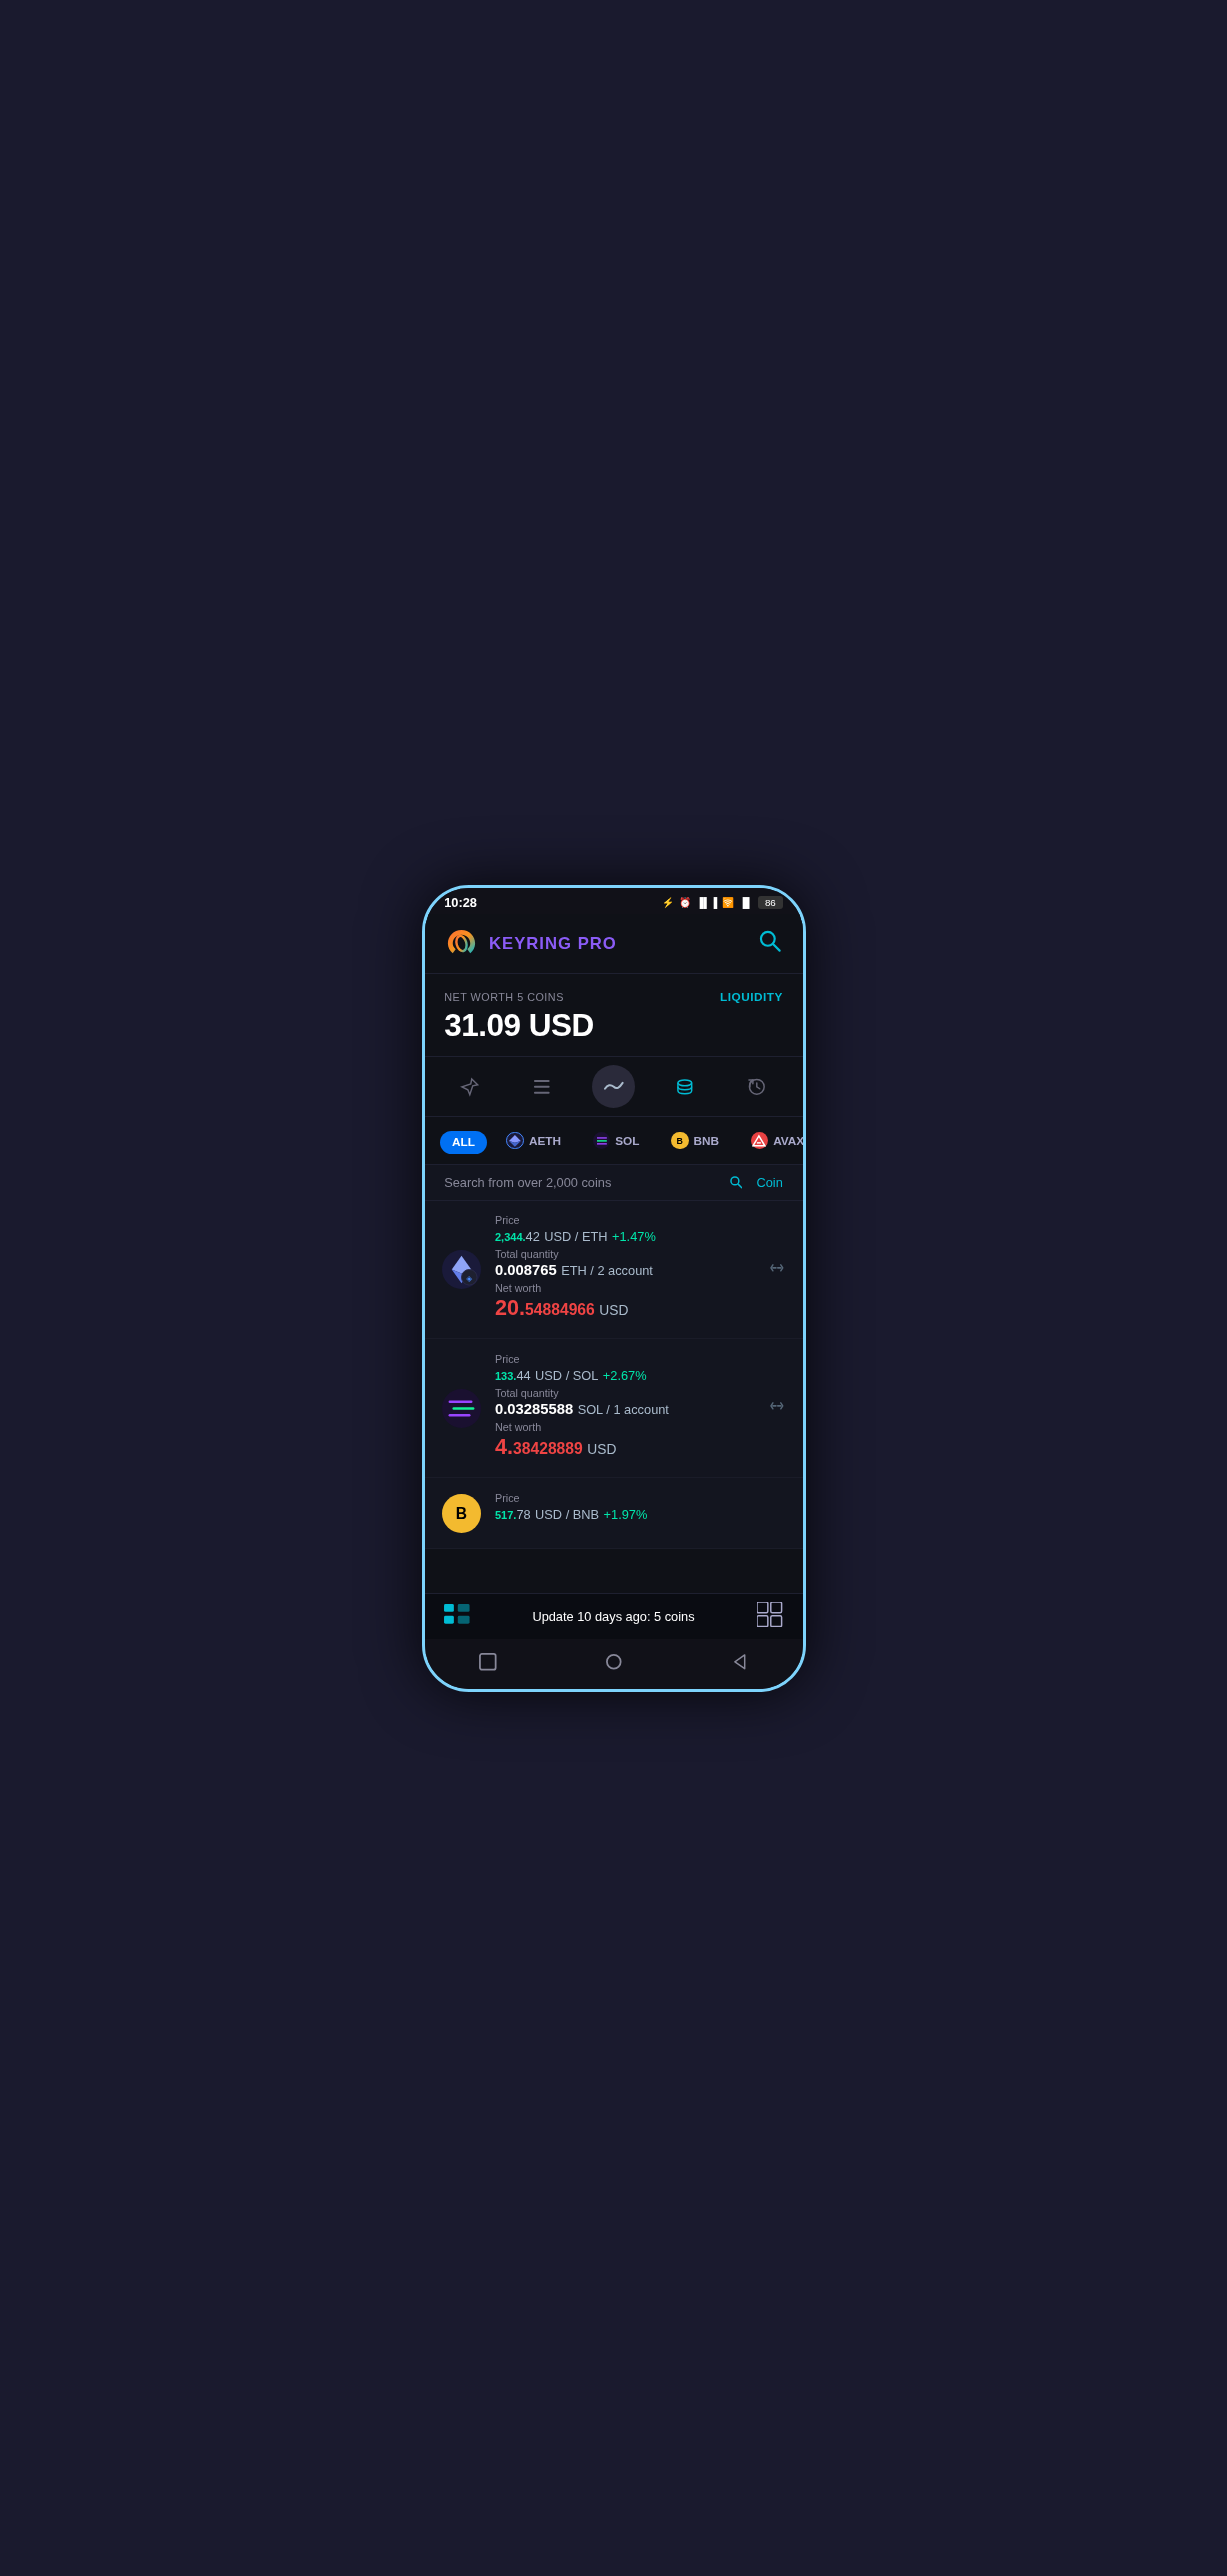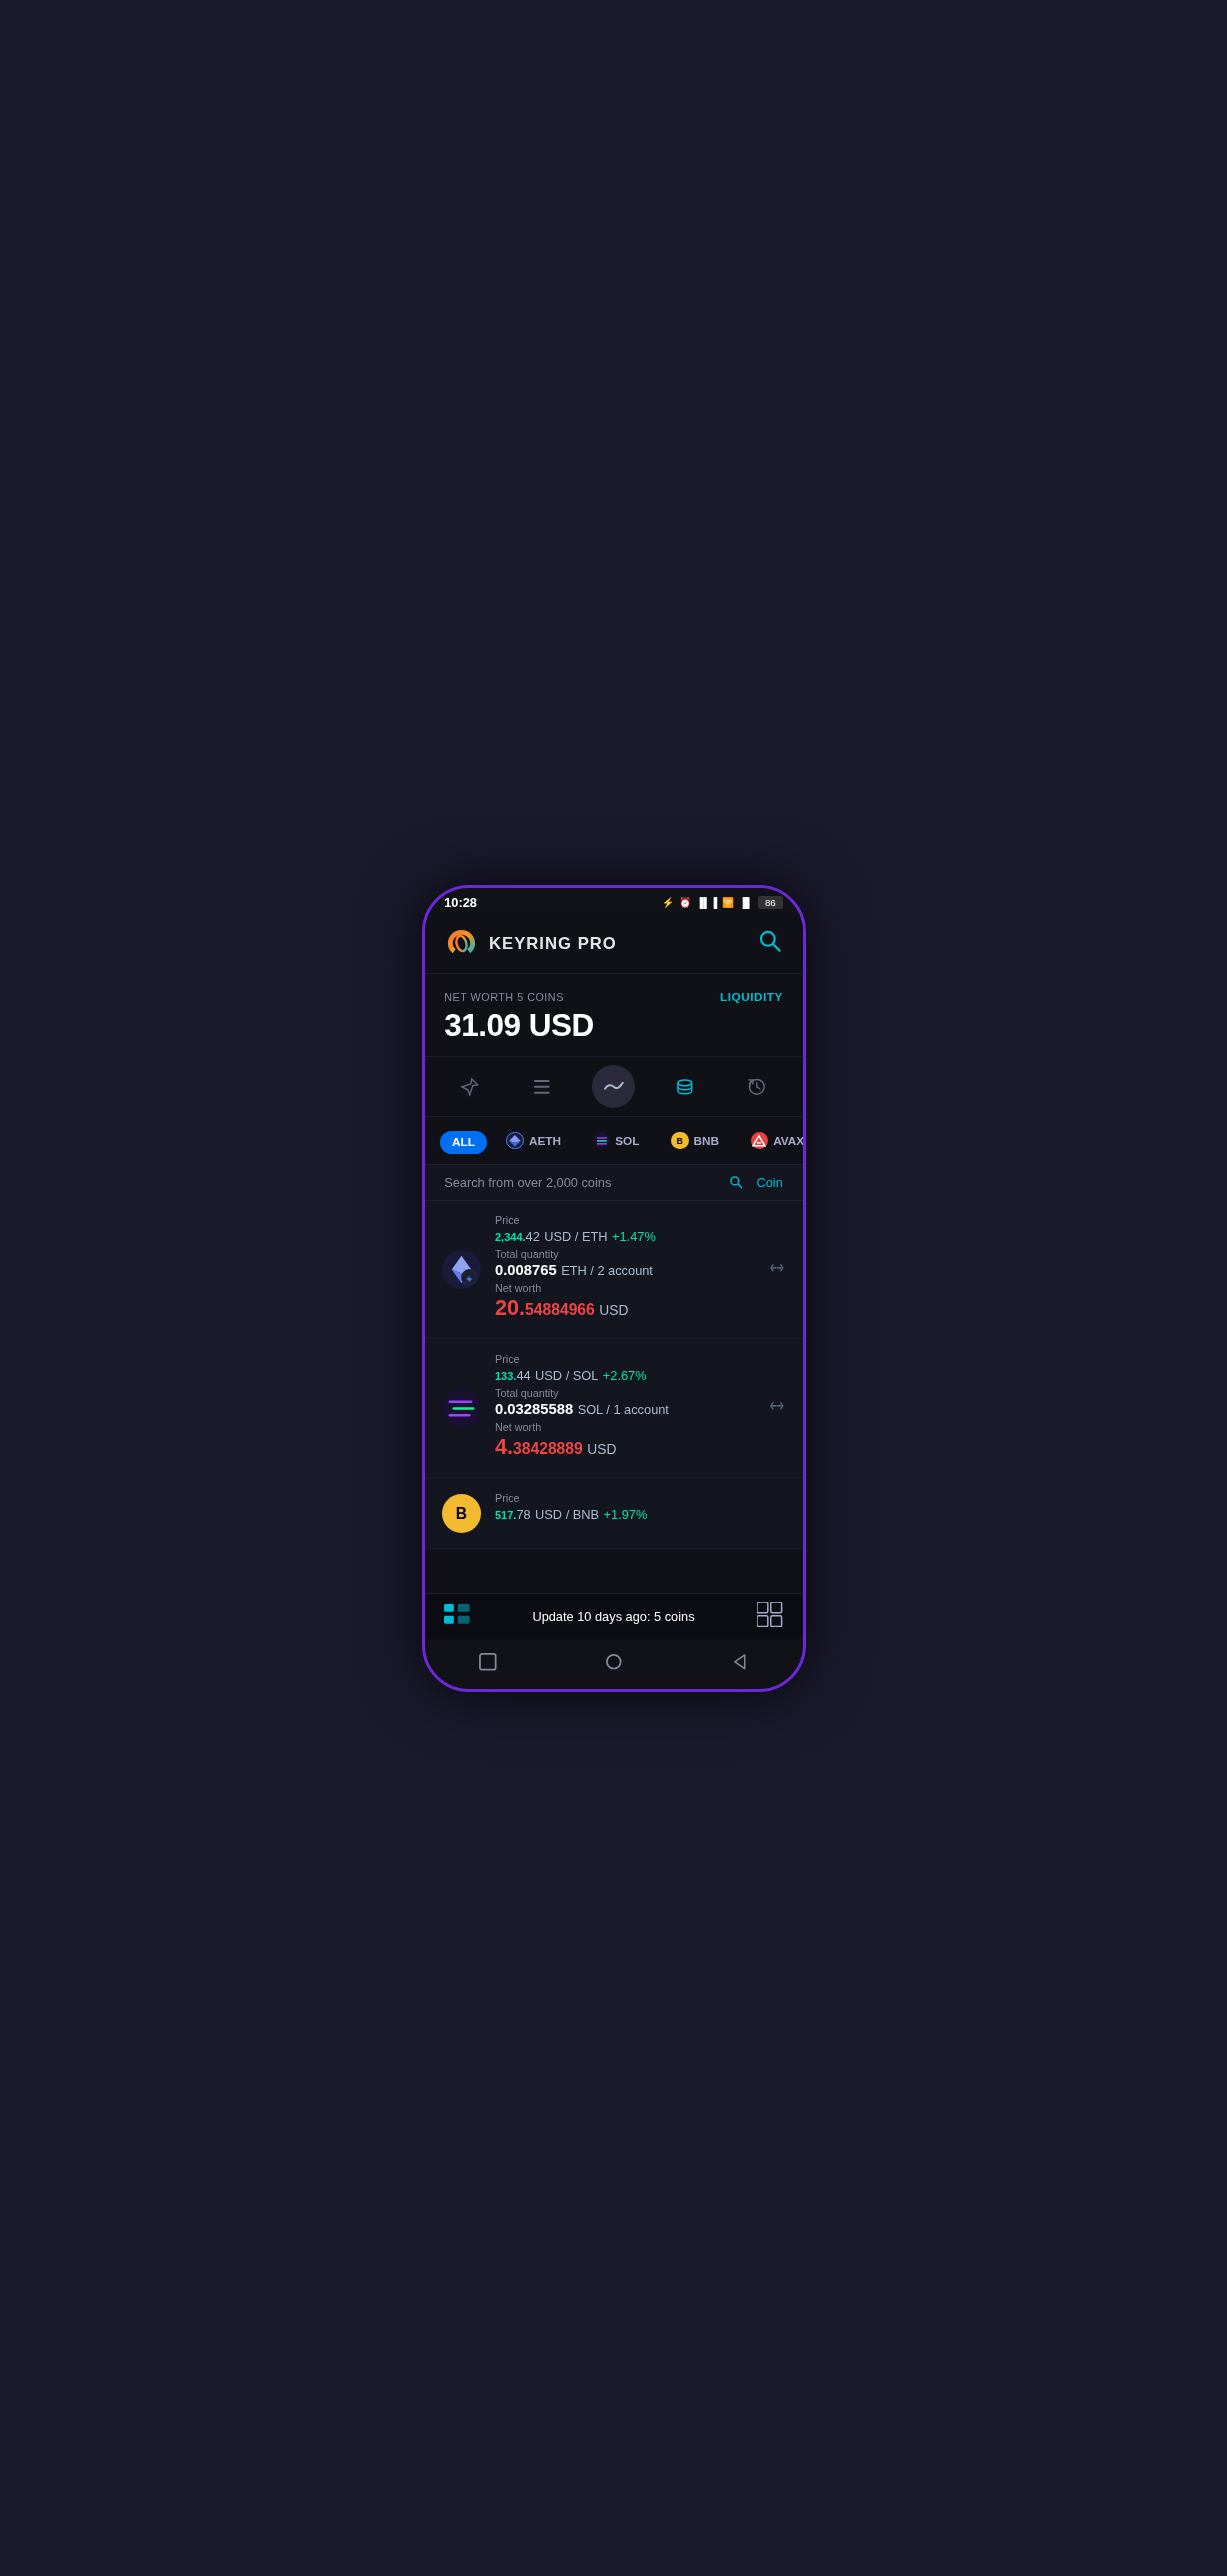--- a/index.html
+++ b/index.html
@@ -10,21 +10,21 @@
       justify-content: center;
       align-items: center;
       min-height: 100vh;
       font-family: -apple-system, BlinkMacSystemFont, 'Segoe UI', sans-serif;
     }
     .phone-frame {
       width: 384px;
       height: 807px;
       background: #111118;
       border-radius: 47px;
-      border: 3px solid #6d28d9;
+      border: 3px solid #7dd3fc;
       overflow: hidden;
       position: relative;
       display: flex;
       flex-direction: column;
       box-shadow: 0 0 59px rgba(0,0,0,0.8), inset 0 0 0 1px #2a2a3a;
     }
     .status-bar {
       background: #111118;
       display: flex;
       justify-content: space-between;
@@ -60,21 +60,21 @@
       align-items: center;
       justify-content: space-between;
       border-bottom: 1px solid #1e2030;
     }
     .logo-area {
       display: flex;
       align-items: center;
       gap: 9.8px;
     }
     .app-title {
-      color: #e5e5e5;
+      color: #8b5cf6;
       font-size: 16.7px;
       font-weight: 700;
       letter-spacing: 1px;
     }
     .search-btn {
       color: #00bcd4;
       font-size: 21.6px;
       cursor: pointer;
     }
     .net-worth-section {

